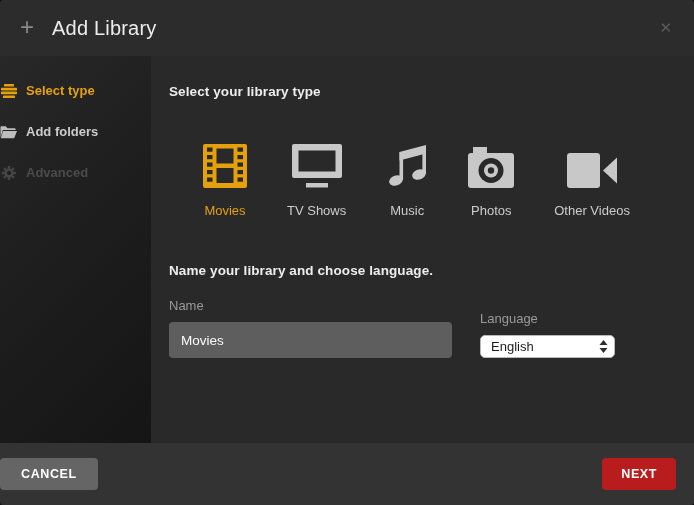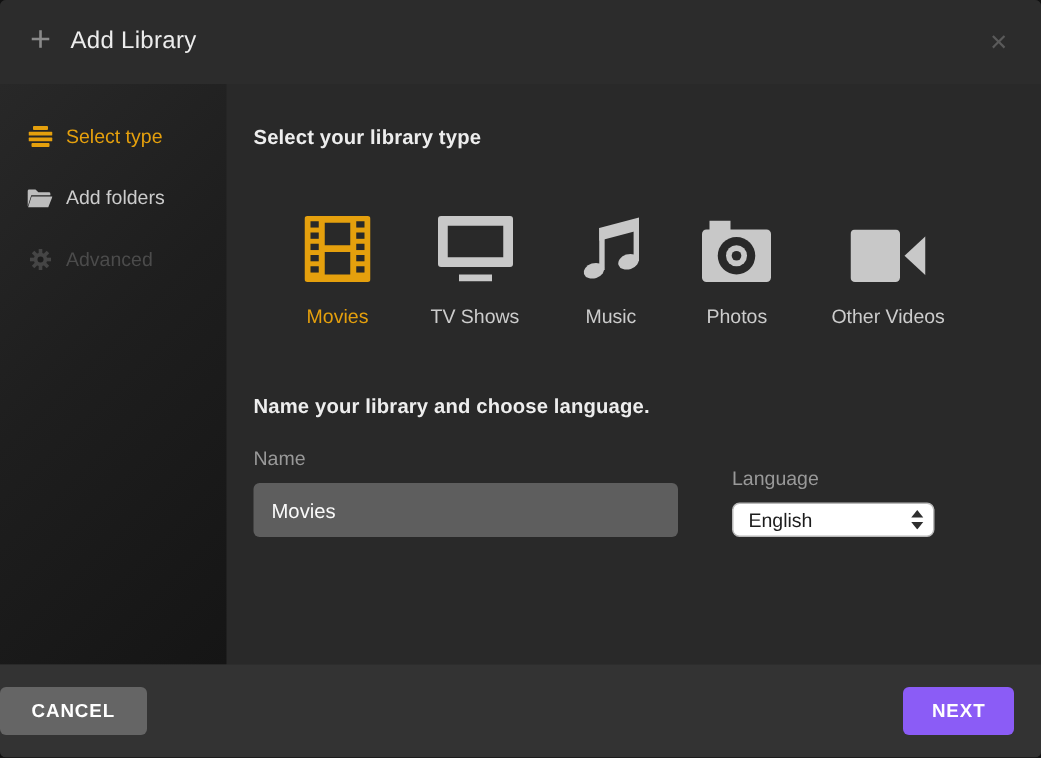--- a/index.html
+++ b/index.html
@@ -21,42 +21,42 @@
     background: #2c2c2c;
     display: flex; align-items: center;
     padding: 0 20px;
     position: relative;
   }
   .plus-icon {
     color: #8a8a8a; font-size: 24px; font-weight: 500;
     line-height: 1; margin-top: -2px;
   }
   .header-title {
-    color: #ececec; font-size: 16px; font-weight: 400;
-    margin-left: 13px; letter-spacing: 0.2px;
+    color: #ececec; font-size: 20px; font-weight: 400;
+    margin-left: 18px; letter-spacing: 0.2px;
   }
   .close-btn {
     position: absolute; right: 18px; top: 50%;
     transform: translateY(-50%);
     color: #5a5a5a; font-size: 15px; font-weight: 700;
     cursor: pointer; padding: 4px;
   }
 
   
   .body-row { flex: 1; display: flex; min-height: 0; }
 
   .sidebar {
     width: 151px; flex: 0 0 151px;
     background: linear-gradient(135deg, #282828 0%, #1e1e1e 45%, #151515 100%);
     padding-top: 14px;
   }
   .side-item {
     height: 41px; display: flex; align-items: center;
-    padding-left: 18px; cursor: pointer;
-    font-size: 13px; font-weight: 400;
+    cursor: pointer;
+    font-size: 13px; font-weight: 700;
   }
   .side-item .side-icon { width: 17px; display: flex; justify-content: center; margin-right: 9px; }
   .side-item.active { color: #e5a00d; }
   .side-item.default { color: #cccccc; }
   .side-item.disabled { color: #4b4b4b; cursor: default; }
 
   .content { flex: 1; padding: 28px 24px 0 18px; }
 
   .section-heading {
     color: #ededed; font-size: 13.5px; font-weight: 700;
@@ -83,21 +83,21 @@
   .field-label { color: #999999; font-size: 13px; margin-bottom: 9px; }
   .name-col { width: 283px; }
   .name-input {
     width: 283px; height: 36px;
     background: #5e5e5e; border: none; border-radius: 4px;
     color: #fafafa; font-size: 13.5px;
     padding: 0 12px;
     font-family: "Liberation Sans", sans-serif;
     outline: none;
   }
-  .lang-col { margin-left: 36px; }
+  .lang-col { margin-left: 28px; }
   .lang-select {
     width: 135px; height: 23px;
     background: #ffffff;
     border: 1px solid #b9b9b9; border-radius: 5px;
     display: flex; align-items: center;
     padding: 0 6px 0 10px;
     cursor: pointer;
     gap: 21px;
   }
   .lang-value { flex: 1; color: #1c1c1c; font-size: 13px; }
@@ -110,21 +110,21 @@
     padding-right: 18px; gap: 8px;
   }
   .btn {
     height: 32px; border: none; border-radius: 4px;
     color: #ffffff; font-size: 12.5px; font-weight: 700;
     letter-spacing: 0.6px; cursor: pointer;
     font-family: "Liberation Sans", sans-serif;
     display: inline-flex; align-items: center; justify-content: center;
   }
   .btn-cancel { background: #656565; padding: 0 21px; }
-  .btn-next   { background: #8b5cf6; padding: 8px 19px; }
+  .btn-next   { background: #b91c1c; padding: 8px 19px; }
 </style>
 </head>
 <body>
 
 <div class="dialog">
 
   <div class="header">
     <span class="plus-icon">+</span>
     <span class="header-title">Add Library</span>
     <span class="close-btn">✕</span>

